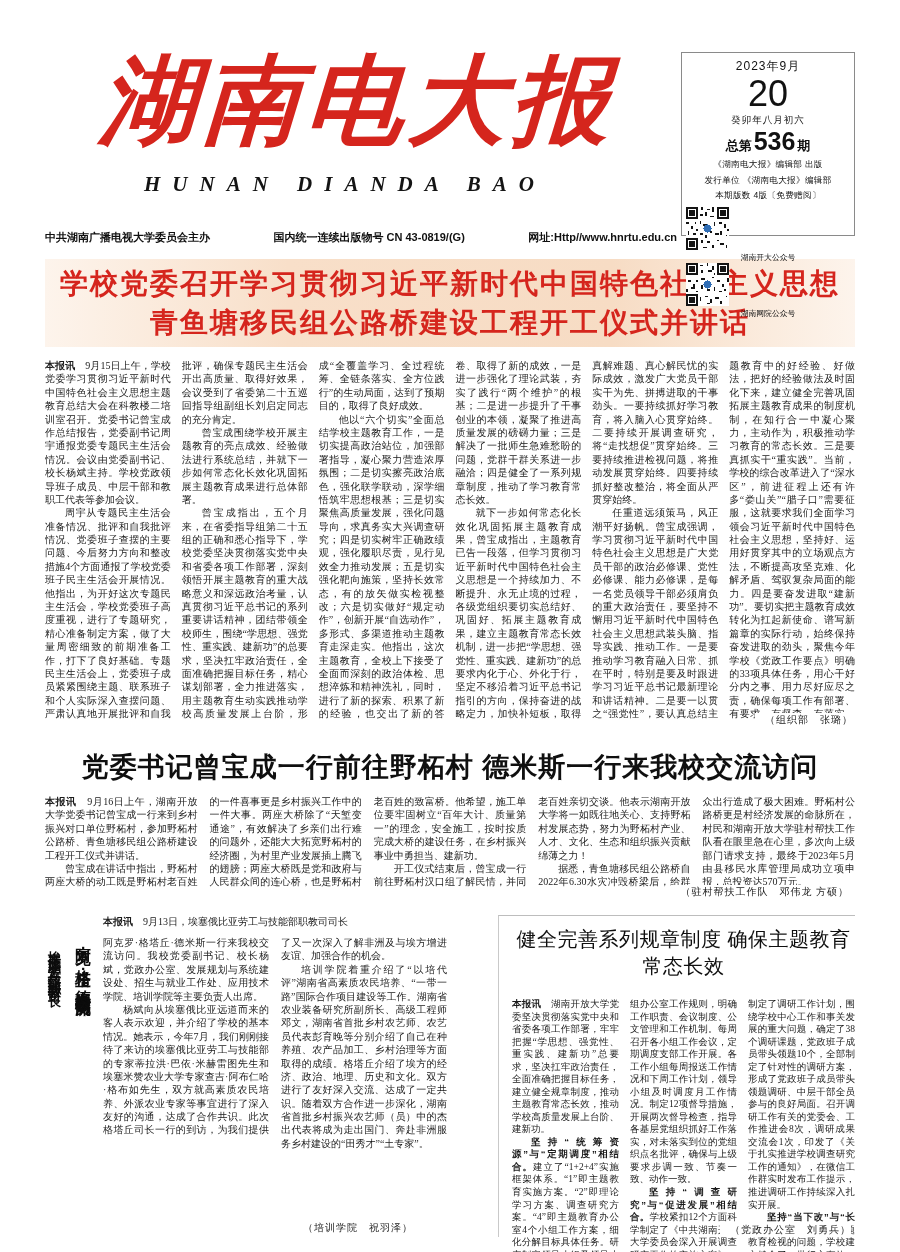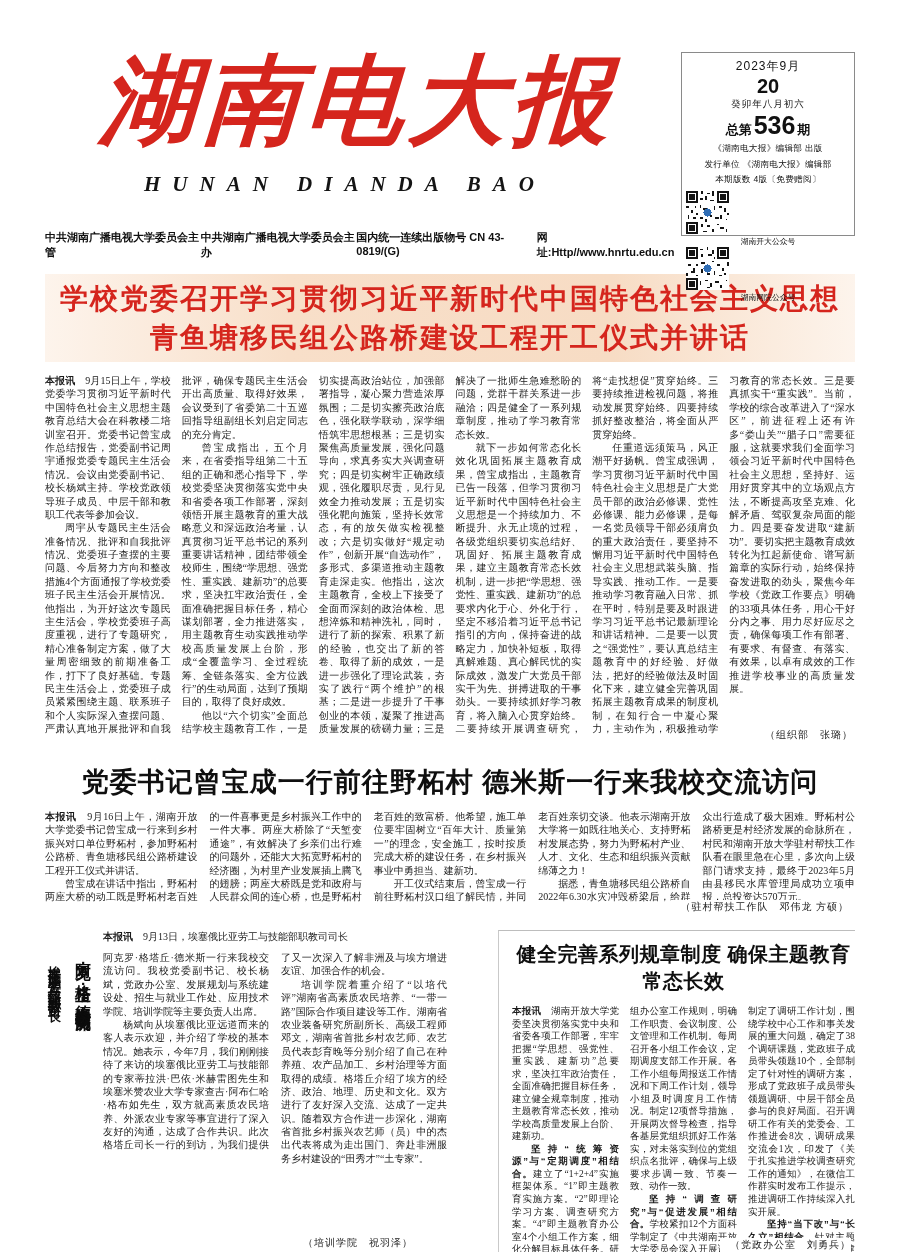--- a/index.html
+++ b/index.html
@@ -9,21 +9,21 @@
   .mast{position:relative;height:168px;margin:50px 45px 0 45px;}
   .mast-title{width:625px;text-align:center;font-family:"DejaVu Serif",serif;font-style:italic;
               font-weight:bold;font-size:97px;line-height:1.05;color:#d5251d;letter-spacing:6px;
               transform:skewX(-3deg);}
   .mast-pinyin{width:600px;text-align:center;font-size:21px;font-weight:bold;font-style:italic;
                letter-spacing:12px;margin-top:20px;color:#141414;}
   .info-box{position:absolute;top:2px;right:0;width:174px;height:184px;border:1px solid #8a8a8a;
             box-sizing:border-box;padding:5px 4px 3px;text-align:center;
             font-family:"Liberation Sans","DejaVu Sans",sans-serif;color:#111;}
   .ib-date{font-size:12px;letter-spacing:1px;}
-  .ib-day{font-size:20px;font-weight:bold;line-height:1;margin-top:1px;}
+  .ib-day{font-size:36px;font-weight:normal;line-height:1;margin-top:1px;}
   .ib-lunar{font-size:9.5px;margin-top:2px;letter-spacing:1px;}
   .ib-issue{font-size:13px;font-weight:bold;margin-top:1px;line-height:1.1;}
   .ib-issue-num{font-size:25px;padding:0 2px;}
   .ib-line{font-size:8.6px;margin-top:3.5px;letter-spacing:0.3px;}
   .ib-qrs{display:flex;justify-content:space-evenly;margin-top:5px;flex-direction:column;}
   .ib-qrs figure{margin:0;}
   .qr{width:43px;height:43px;display:block;}
   .ib-qrs figcaption{font-size:7.8px;margin-top:2px;}
   
   .meta-row{display:flex;justify-content:space-between;width:632px;margin:12px 0 0 45px;
@@ -54,22 +54,22 @@
   .a3-intro{font-size:10px;margin:0 0 7px 58px;}
   .a3-row{display:flex;}
   .vtitle{writing-mode:vertical-rl;text-orientation:upright;height:298px;
           font-family:"Liberation Sans","DejaVu Sans",sans-serif;font-weight:900;color:#0c0c0c;}
   .vt-main{font-size:15.5px;letter-spacing:1px;margin-left:9px;}
   .vt-kicker{font-size:13px;letter-spacing:3px;padding-top:3px;}
   .a3-body{flex:1;height:298px;column-count:2;column-gap:12px;margin-left:10px;}
   .a3 .byline{right:34px;bottom:2px;}
   .a4{flex:1;margin-left:13px;padding:8px 0 0 13px;border-left:1px solid #c9c9c9;border-top:1px solid #bdbdbd;
       position:relative;box-sizing:border-box;}
-  .a4-head{text-align:center;font-family:"Liberation Sans","DejaVu Sans",sans-serif;font-weight:700;
-           font-size:20px;color:#0f0f0f;margin:2px 0 10px;letter-spacing:0.5px;}
+  .a4-head{text-align:center;font-family:"Liberation Sans","DejaVu Sans",sans-serif;font-weight:400;
+           font-size:20px;color:#0f0f0f;margin:2px 0 18px;letter-spacing:0.5px;}
   .a4-body{height:272px;column-count:3;column-gap:11px;font-size:9.5px;line-height:1.32;}
   .a4 .byline{right:4px;bottom:0;}
 </style>
 </head>
 <body>
 
 <div class="page">
 
   <header class="mast">
     <div class="mast-title">湖南电大报</div>
@@ -183,35 +183,35 @@
             </g>
             <circle cx="12.5" cy="12.5" r="2.4" fill="#2f6db5"></circle>
           </svg>
           <figcaption>湖南网院公众号</figcaption>
         </figure>
       </div>
     </aside>
   </header>
 
   <div class="meta-row">
-    <span>中共湖南广播电视大学委员会主管</span>
     <span>中共湖南广播电视大学委员会主办</span>
     <span>国内统一连续出版物号 CN 43-0819/(G)</span>
     <span>网址:Http//www.hnrtu.edu.cn</span>
   </div>
 
   <section class="banner">
     <div>学校党委召开学习贯彻习近平新时代中国特色社会主义思想</div>
     <div>青鱼塘移民组公路桥建设工程开工仪式并讲话</div>
   </section>
 
   <section class="a1-wrap">
     <div class="colbody a1-body">
       <p><span class="plead">本报讯</span>　<span>9月15日上午，学校党委学习贯彻习近平新时代中国特色社会主义思想主题教育总结大会在科教楼二培训室召开。党委书记曾宝成作总结报告，党委副书记周宇通报党委专题民主生活会情况。会议由党委副书记、校长杨斌主持。学校党政领导班子成员、中层干部和教职工代表等参加会议。</span></p>
       <p class="ind">周宇从专题民主生活会准备情况、批评和自我批评情况、党委班子查摆的主要问题、今后努力方向和整改措施4个方面通报了学校党委班子民主生活会开展情况。他指出，为开好这次专题民主生活会，学校党委班子高度重视，进行了专题研究，精心准备制定方案，做了大量周密细致的前期准备工作，打下了良好基础。专题民主生活会上，党委班子成员紧紧围绕主题、联系班子和个人实际深入查摆问题、严肃认真地开展批评和自我批评，确保专题民主生活会开出高质量、取得好效果，会议受到了省委第二十五巡回指导组副组长刘启定同志的充分肯定。</p>
+      <p class="ind">曾宝成围绕学校开展主题教育的亮点成效、经验做法进行系统总结，并就下一步如何常态化长效化巩固拓展主题教育成果进行总体部署。</p>
       <p class="ind">曾宝成指出，五个月来，在省委指导组第二十五组的正确和悉心指导下，学校党委坚决贯彻落实党中央和省委各项工作部署，深刻领悟开展主题教育的重大战略意义和深远政治考量，认真贯彻习近平总书记的系列重要讲话精神，团结带领全校师生，围绕“学思想、强党性、重实践、建新功”的总要求，坚决扛牢政治责任，全面准确把握目标任务，精心谋划部署，全力推进落实，用主题教育生动实践推动学校高质量发展上台阶，形成“全覆盖学习、全过程统筹、全链条落实、全方位践行”的生动局面，达到了预期目的，取得了良好成效。</p>
       <p class="ind">他以“六个切实”全面总结学校主题教育工作，一是切实提高政治站位，加强部署指导，凝心聚力营造浓厚氛围；二是切实擦亮政治底色，强化联学联动，深学细悟筑牢思想根基；三是切实聚焦高质量发展，强化问题导向，求真务实大兴调查研究；四是切实树牢正确政绩观，强化履职尽责，见行见效全力推动发展；五是切实强化靶向施策，坚持长效常态，有的放矢做实检视整改；六是切实做好“规定动作”，创新开展“自选动作”，多形式、多渠道推动主题教育走深走实。他指出，这次主题教育，全校上下接受了全面而深刻的政治体检、思想淬炼和精神洗礼，同时，进行了新的探索、积累了新的经验，也交出了新的答卷、取得了新的成效，一是进一步强化了理论武装，夯实了践行“两个维护”的根基；二是进一步提升了干事创业的本领，凝聚了推进高质量发展的磅礴力量；三是解决了一批师生急难愁盼的问题，党群干群关系进一步融洽；四是健全了一系列规章制度，推动了学习教育常态长效。</p>
       <p class="ind">就下一步如何常态化长效化巩固拓展主题教育成果，曾宝成指出，主题教育已告一段落，但学习贯彻习近平新时代中国特色社会主义思想是一个持续加力、不断提升、永无止境的过程，各级党组织要切实总结好、巩固好、拓展主题教育成果，建立主题教育常态长效机制，进一步把“学思想、强党性、重实践、建新功”的总要求内化于心、外化于行，坚定不移沿着习近平总书记指引的方向，保持奋进的战略定力，加快补短板，取得真解难题、真心解民忧的实际成效，激发广大党员干部实干为先、拼搏进取的干事劲头。一要持续抓好学习教育，将入脑入心贯穿始终。二要持续开展调查研究，将“走找想促”贯穿始终。三要持续推进检视问题，将推动发展贯穿始终。四要持续抓好整改整治，将全面从严贯穿始终。</p>
       <p class="ind">任重道远须策马，风正潮平好扬帆。曾宝成强调，学习贯彻习近平新时代中国特色社会主义思想是广大党员干部的政治必修课、党性必修课、能力必修课，是每一名党员领导干部必须肩负的重大政治责任，要坚持不懈用习近平新时代中国特色社会主义思想武装头脑、指导实践、推动工作。一是要推动学习教育融入日常、抓在平时，特别是要及时跟进学习习近平总书记最新理论和讲话精神。二是要一以贯之“强党性”，要认真总结主题教育中的好经验、好做法，把好的经验做法及时固化下来，建立健全完善巩固拓展主题教育成果的制度机制，在知行合一中凝心聚力，主动作为，积极推动学习教育的常态长效。三是要真抓实干“重实践”。当前，学校的综合改革进入了“深水区”，前进征程上还有许多“娄山关”“腊子口”需要征服，这就要求我们全面学习领会习近平新时代中国特色社会主义思想，坚持好、运用好贯穿其中的立场观点方法，不断提高攻坚克难、化解矛盾、驾驭复杂局面的能力。四是要奋发进取“建新功”。要切实把主题教育成效转化为扛起新使命、谱写新篇章的实际行动，始终保持奋发进取的劲头，聚焦今年学校《党政工作要点》明确的33项具体任务，用心干好分内之事、用力尽好应尽之责，确保每项工作有部署、有要求、有督查、有落实、有效果，以卓有成效的工作推进学校事业的高质量发展。</p>
     </div>
     <div class="byline">（组织部　张璐）</div>
   </section>
 
   <h2 class="a2-head">党委书记曾宝成一行前往野柘村 德米斯一行来我校交流访问</h2>
   <section class="a2-wrap">

